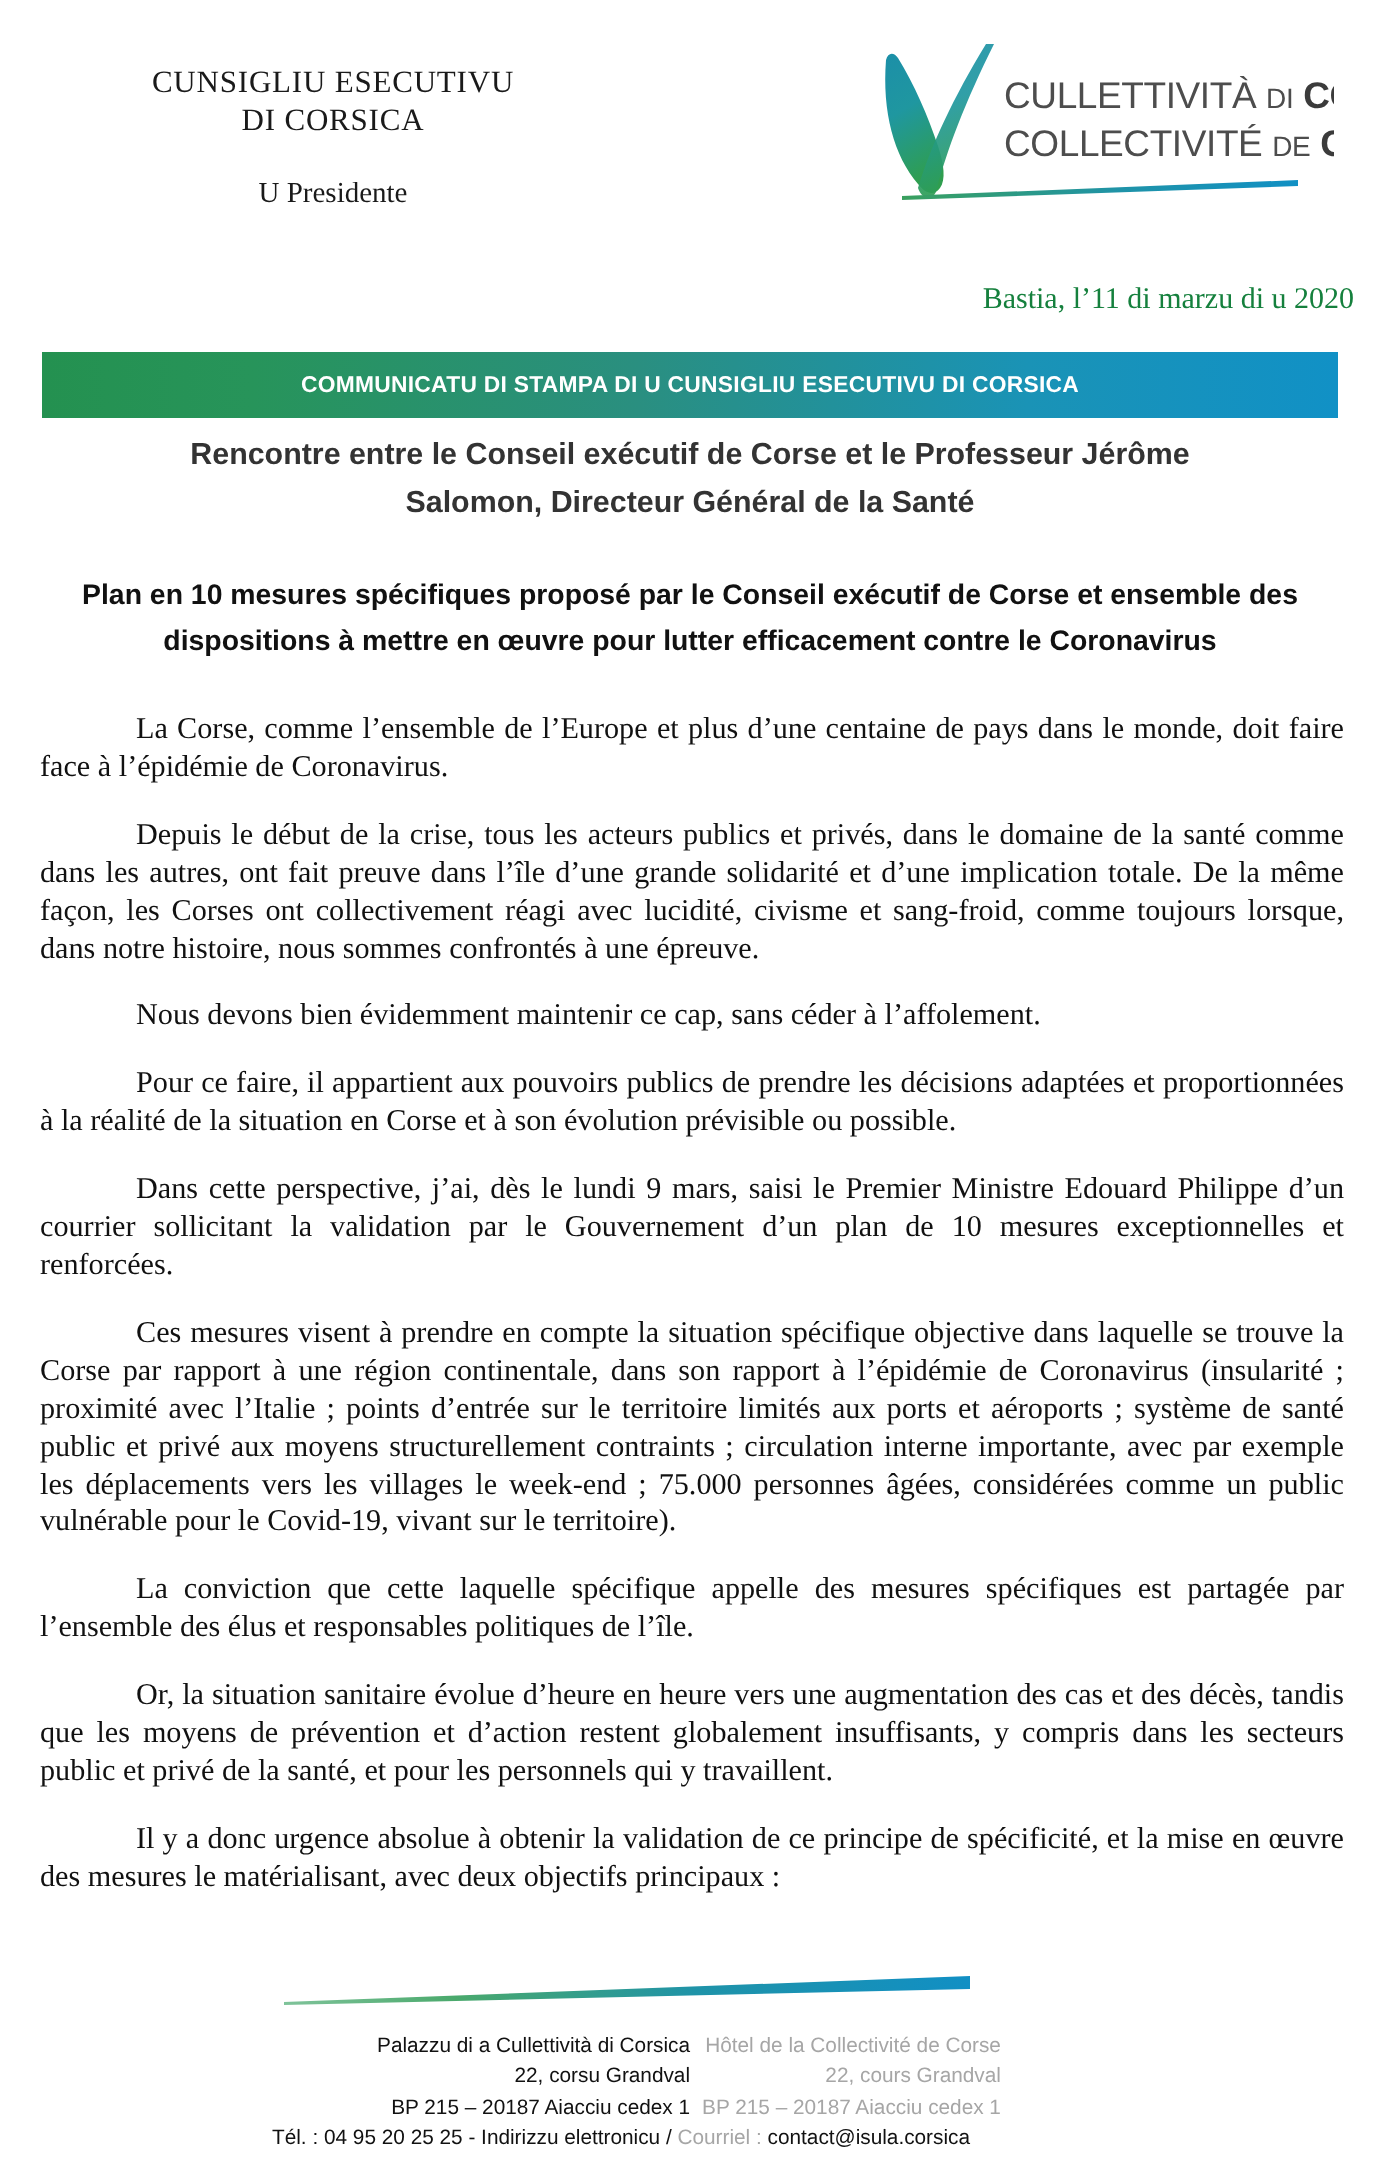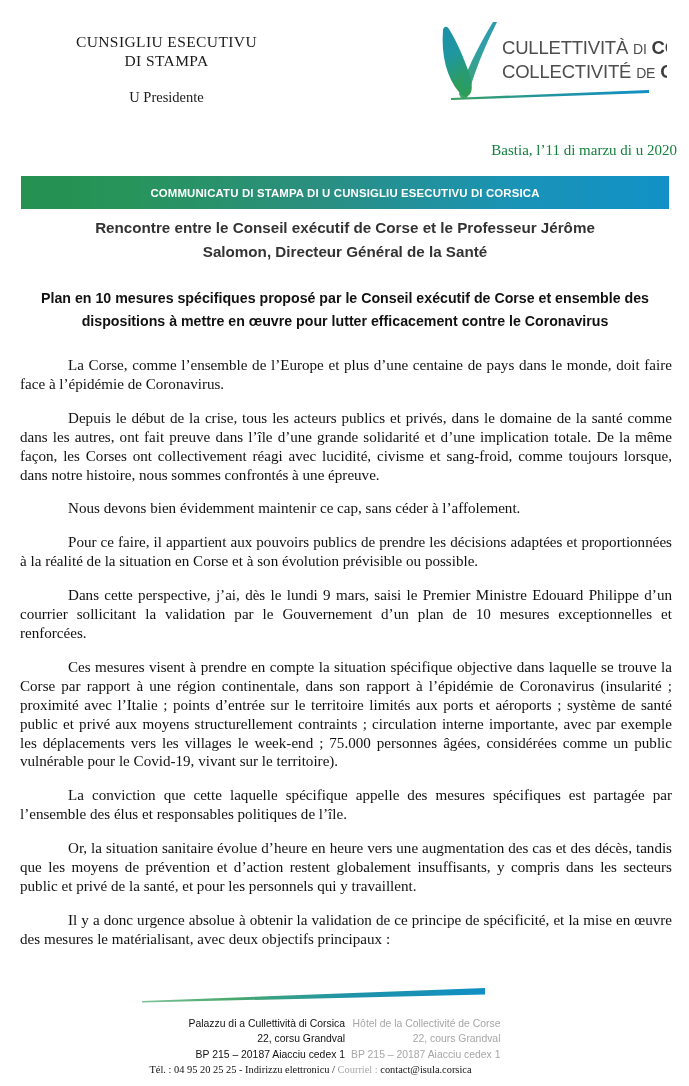--- a/index.html
+++ b/index.html
@@ -158,36 +158,36 @@
   .footer-fr {
     text-align: right;
     color: #a6a6a6;
   }
   .footer-bottom {
     position: absolute;
     top: 1062px;
     left: 0;
     width: 621px;
     text-align: center;
-    font-family: Liberation Serif, serif;
+    font-family: Liberation Sans, sans-serif;
     font-size: 10.4px;
     line-height: 15.4px;
     white-space: nowrap;
   }
   .fb-dark { color: #111111; }
   .fb-gray { color: #a6a6a6; }
 </style>
 </head>
 <body>
 
 <div class="header">
 
   <div class="org-block">
     <div class="org-line">CUNSIGLIU ESECUTIVU</div>
-    <div class="org-line">DI STAMPA</div>
+    <div class="org-line">DI CORSICA</div>
     <div class="org-sub">U Presidente</div>
   </div>
 
   <div class="logo">
     <svg width="230" height="96" viewBox="0 0 230 96" xmlns="http://www.w3.org/2000/svg">
       <defs>
         <linearGradient id="checkGrad" x1="0" y1="0" x2="0.25" y2="1">
           <stop offset="0%" stop-color="#1c8fa8"></stop>
           <stop offset="45%" stop-color="#1f97a0"></stop>
           <stop offset="100%" stop-color="#2f9e4f"></stop>

